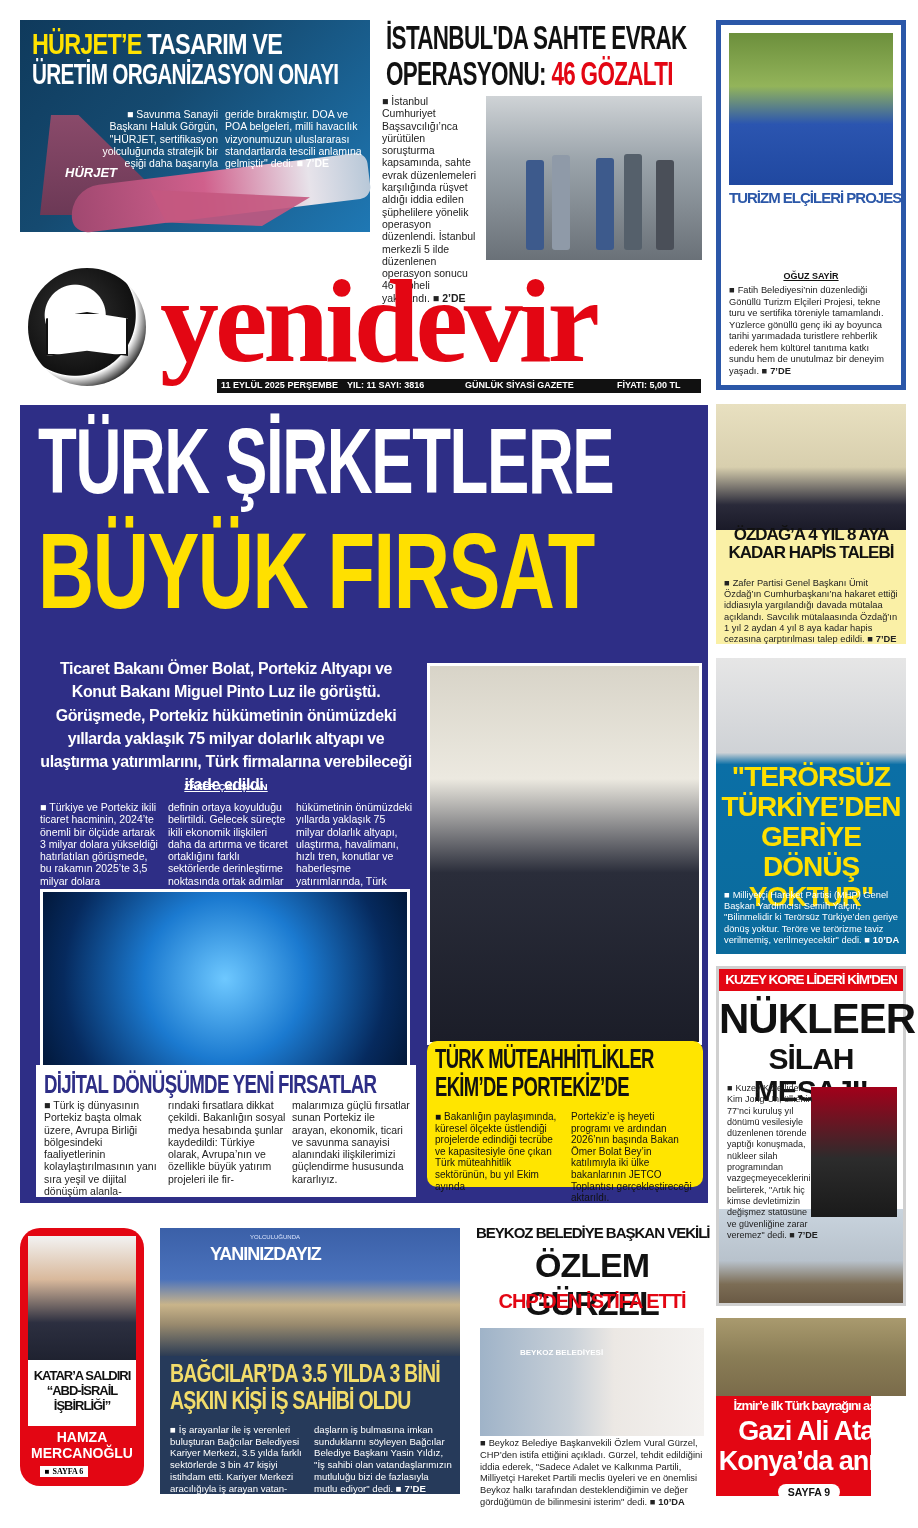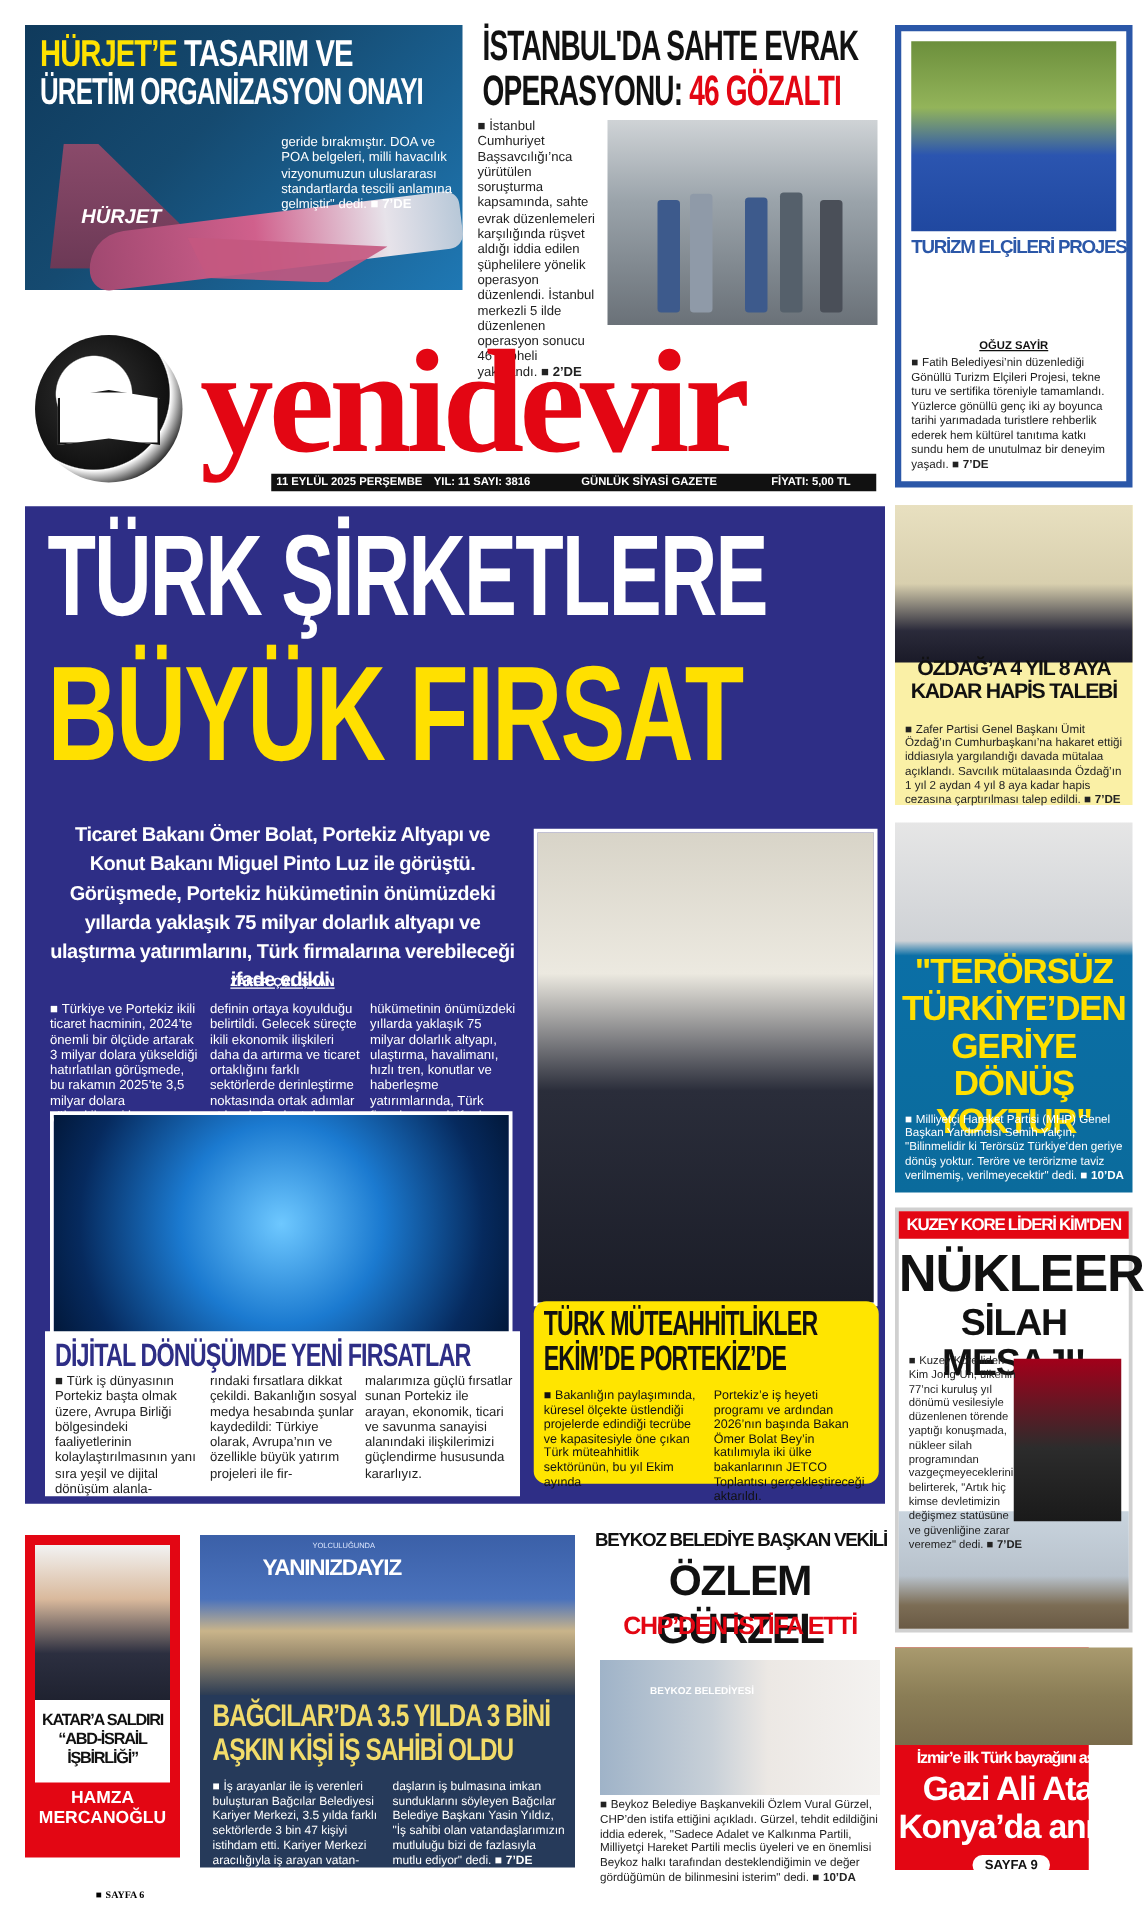--- a/index.html
+++ b/index.html
@@ -13,21 +13,21 @@
   
   #hurjet { left: 20px; top: 20px; width: 350px; height: 212px; background: linear-gradient(135deg,#0f3a5c 0%,#154a70 40%,#1f78b4 100%); }
   #hurjet .h1 { left: 12px; top: 8px; font-size: 30px; color: #fff; white-space: nowrap; transform: scaleX(0.78); line-height: 32px; }
   #hurjet .h1 .y { color: #ffe200; }
   #hurjet .h2 { left: 12px; top: 38px; font-size: 30px; color: #fff; white-space: nowrap; transform: scaleX(0.69); line-height: 32px; }
   #hurjet .plane-body { left: 50px; top: 150px; width: 300px; height: 46px; background: linear-gradient(90deg,#a04870,#d0608c 45%,#e7e3ea 80%,#b8c8d8); border-radius: 80px 30px 30px 40px; transform: rotate(-7deg); }
   #hurjet .plane-tail { left: 20px; top: 95px; width: 110px; height: 100px; background: linear-gradient(180deg,#8a4a6a,#6c3956); clip-path: polygon(10% 0,35% 0,100% 70%,100% 100%,0 100%); }
   #hurjet .plane-wing { left: 130px; top: 170px; width: 160px; height: 36px; background: #c45880; clip-path: polygon(0 0,100% 20%,70% 100%,10% 90%); opacity: 0.9; }
   #hurjet .tx1 { left: 68px; top: 88px; width: 130px; color: #fff; text-align: right; }
   #hurjet .tx2 { left: 205px; top: 88px; width: 140px; color: #fff; }
-  #hurjet .logo { left: 45px; top: 145px; color:#fff; font-style: italic; font-weight:700; font-size:16px; }
+  #hurjet .logo { left: 45px; top: 145px; color:#fff; font-style: italic; font-weight:700; font-size:13px; }
 
   
   #ist { left: 382px; top: 18px; width: 326px; height: 232px; }
   #ist .h1 { left: 4px; top: 0; font-size: 34px; color: #111; white-space: nowrap; transform: scaleX(0.66); line-height: 38px; }
   #ist .h2 { left: 4px; top: 36px; font-size: 34px; color: #111; white-space: nowrap; transform: scaleX(0.66); line-height: 38px; }
   #ist .h2 .r { color: #e30613; }
   #ist .tx { left: 0; top: 77px; width: 96px; color: #222; }
   #ist .photo { left: 104px; top: 78px; width: 216px; height: 164px; background: linear-gradient(180deg,#cfd3d6 0%,#9aa3aa 40%,#6a7178 100%); }
   .leg { position: absolute; width: 18px; background: #3d5a8c; bottom: 10px; border-radius: 3px; }
 
@@ -83,25 +83,25 @@
   #kim .photo2 { left: 0; top: 240px; width: 184px; height: 94px; background: linear-gradient(180deg,#c9d4de 0%,#b8c2cc 55%,#7c6d55 80%,#6a5a45 100%); }
 
   
   #gazi { left: 716px; top: 1318px; width: 155px; height: 178px; background: #e30613; }
   #gazi .photo { left: 0; top: 0; width: 190px; height: 78px; background: linear-gradient(180deg,#a99a6e 0%,#8a7d56 50%,#7a6b4a 100%); }
   #gazi .kick { left: 0; top: 80px; width: 190px; text-align: center; font-size: 13px; color: #fff; white-space: nowrap; }
   #gazi .h { left: 0; top: 98px; width: 190px; text-align: center; font-size: 27px; line-height: 30px; color: #fff; }
   #sayfa9 { left: 778px; top: 1484px; width: 62px; height: 16px; background: #fff; border-radius: 8px; font-size: 10.5px; font-weight: 700; text-align: center; line-height: 16px; color: #111; }
 
   
-  #hamza { left: 20px; top: 1228px; width: 124px; height: 258px; background: #e30613; }
+  #hamza { left: 20px; top: 1228px; width: 124px; height: 258px; background: #e30613; border-radius: 20px; }
   #hamza .photo { left: 8px; top: 8px; width: 108px; height: 124px; background: linear-gradient(180deg,#f2f2f2 0%,#d9b99c 35%,#2c2f40 70%,#1f2230 100%); }
   #hamza .q { left: 8px; top: 132px; width: 108px; height: 66px; background: #fff; text-align: center; font-size: 13px; line-height: 15px; color: #111; padding-top: 8px; }
   #hamza .name { left: 0; top: 202px; width: 124px; text-align: center; font-size: 14px; line-height: 15.5px; color: #fff; font-weight: 700; }
-  #hamza .sayfa { left: 52px; top: 238px; width: 48px; height: 11px; background: #fff; font-size: 8px; line-height: 11px; text-align: center; font-family: "Liberation Serif", serif; font-weight: 700; margin-top: 44px; }
+  #hamza .sayfa { left: 20px; top: 238px; width: 48px; height: 11px; background: #fff; font-size: 8px; line-height: 11px; text-align: center; font-family: "Liberation Serif", serif; font-weight: 700; }
 
   
   #bag { left: 160px; top: 1228px; width: 300px; height: 266px; background: #263a5a; }
   #bag .photo { left: 0; top: 0; width: 300px; height: 128px; background: linear-gradient(180deg,#3b60a8 0%,#4a72bc 40%,#c9b48a 60%,#9a8b6e 75%,#2c3c54 100%); }
   #bag .photo .banner { position:absolute; left: 50px; top: 16px; color:#fff; font-size: 18px; font-weight: 700; letter-spacing: -1px; }
   #bag .photo .banner-top { position:absolute; left: 90px; top: 6px; color:#dfe8ff; font-size: 6px; }
   #bag .h { left: 10px; top: 132px; width: 290px; font-size: 25px; line-height: 27px; color: #f2dc6a; white-space: nowrap; transform: scaleX(0.78); }
   #bag .c { top: 196px; width: 140px; font-size: 9.6px; line-height: 11.7px; color: #fff; }
 
   
@@ -116,20 +116,21 @@
 </head>
 <body>
 
 <div id="hurjet" class="abs">
   <div class="abs plane-tail"></div>
   <div class="abs plane-body"></div>
   <div class="abs plane-wing"></div>
   <div class="abs logo">HÜRJET</div>
   <div class="abs cond h1"><span class="y">HÜRJET’E</span><span> TASARIM VE</span></div>
   <div class="abs cond h2">ÜRETİM ORGANİZASYON ONAYI</div>
+  <div class="abs body-txt tx1 sq">Savunma Sanayii Başkanı Haluk Görgün, "HÜRJET, sertifikasyon yolculuğunda stratejik bir eşiği daha başarıyla</div>
   <div class="abs body-txt tx2"><span>geride bırakmıştır. DOA ve POA belgeleri, milli havacılık vizyonumuzun uluslararası standartlarda tescili anlamına gelmiştir" dedi.</span> <b class="sq">7’DE</b></div>
 </div>
 
 <div id="ist" class="abs">
   <div class="abs cond h1">İSTANBUL'DA SAHTE EVRAK</div>
   <div class="abs cond h2"><span>OPERASYONU: </span><span class="r">46 GÖZALTI</span></div>
   <div class="abs body-txt tx"><span class="sq">İstanbul Cumhuriyet Başsavcılığı’nca yürütülen soruşturma kapsamında, sahte evrak düzenlemeleri karşılığında rüşvet aldığı iddia edilen şüphelilere yönelik operasyon düzenlendi. İstanbul merkezli 5 ilde düzenlenen operasyon sonucu 46 şüpheli yakalandı.</span> <b class="sq">2’DE</b></div>
   <div class="abs photo">
     <div class="leg" style="left:40px;height:90px"></div>
       <div class="leg" style="left:66px;height:95px;background:#8f9aa8"></div>

